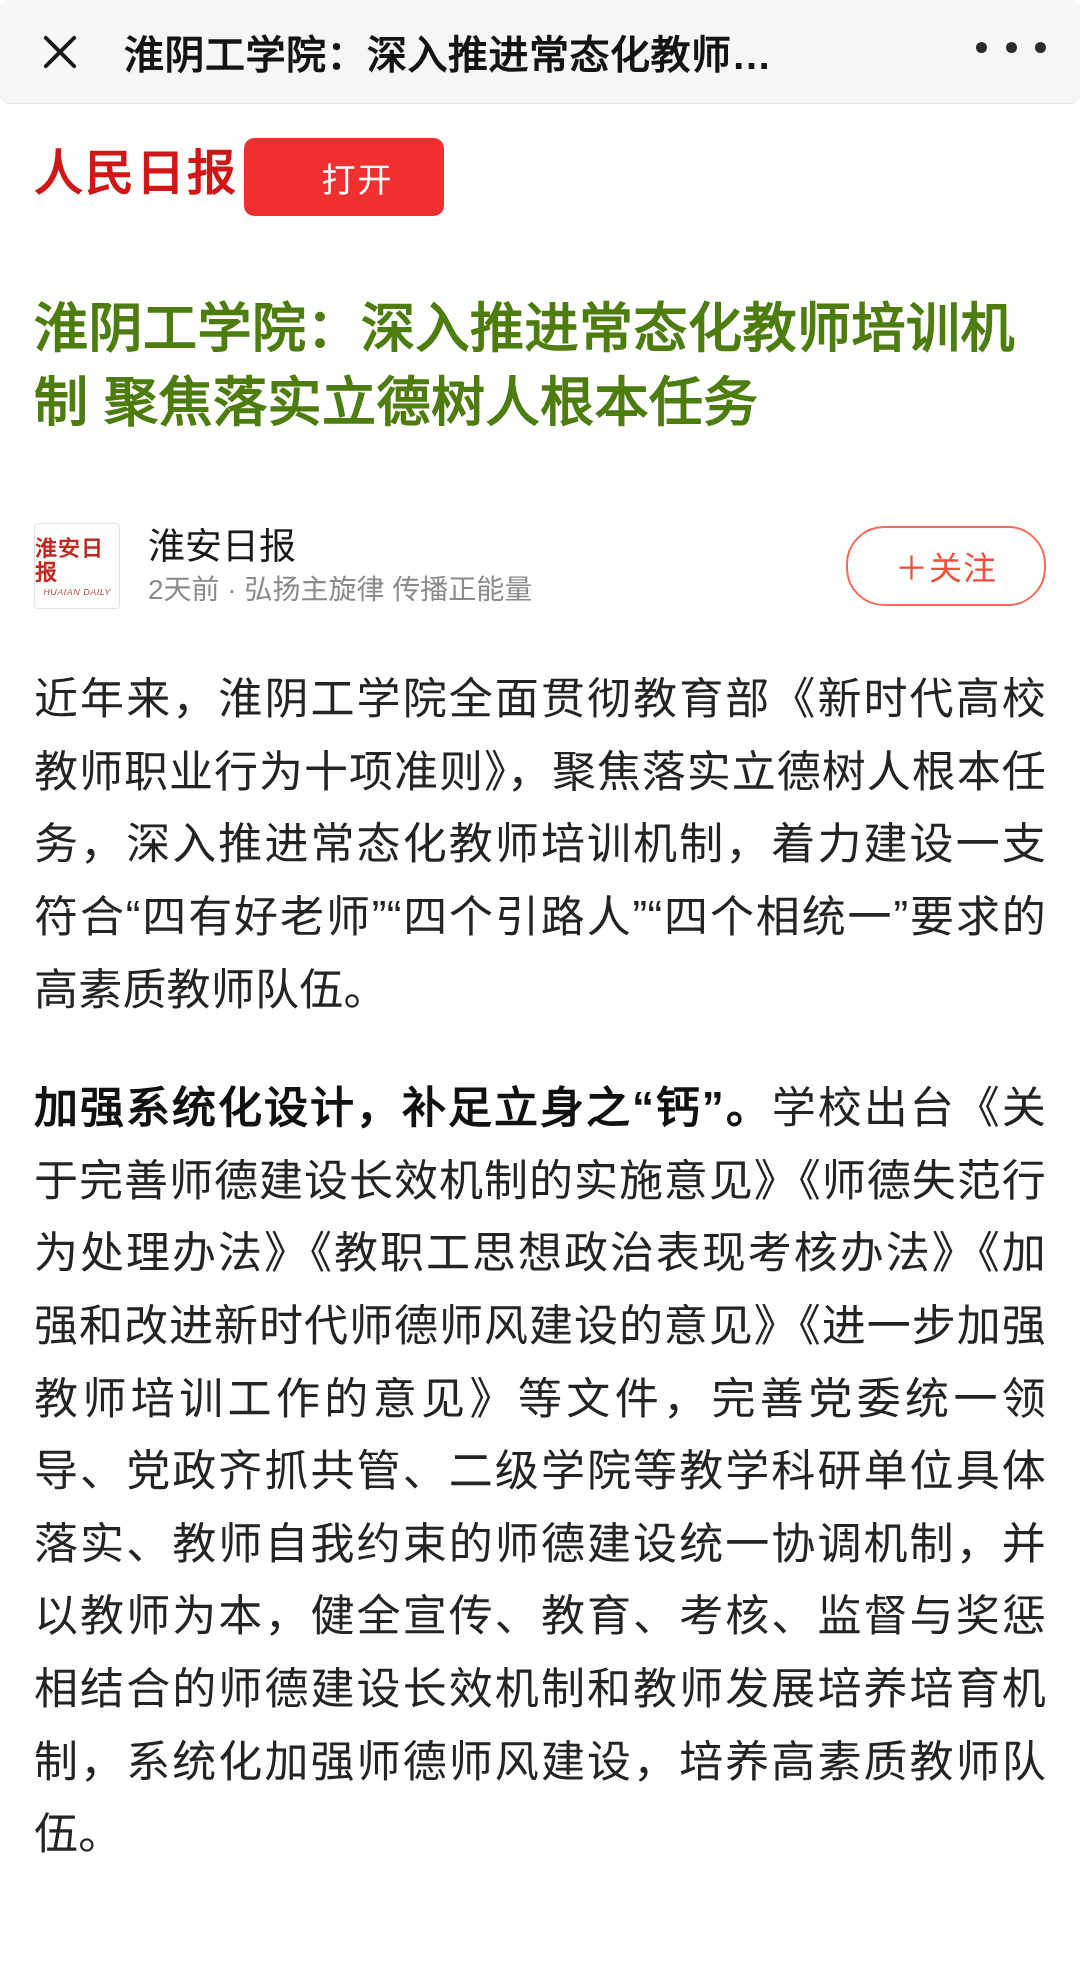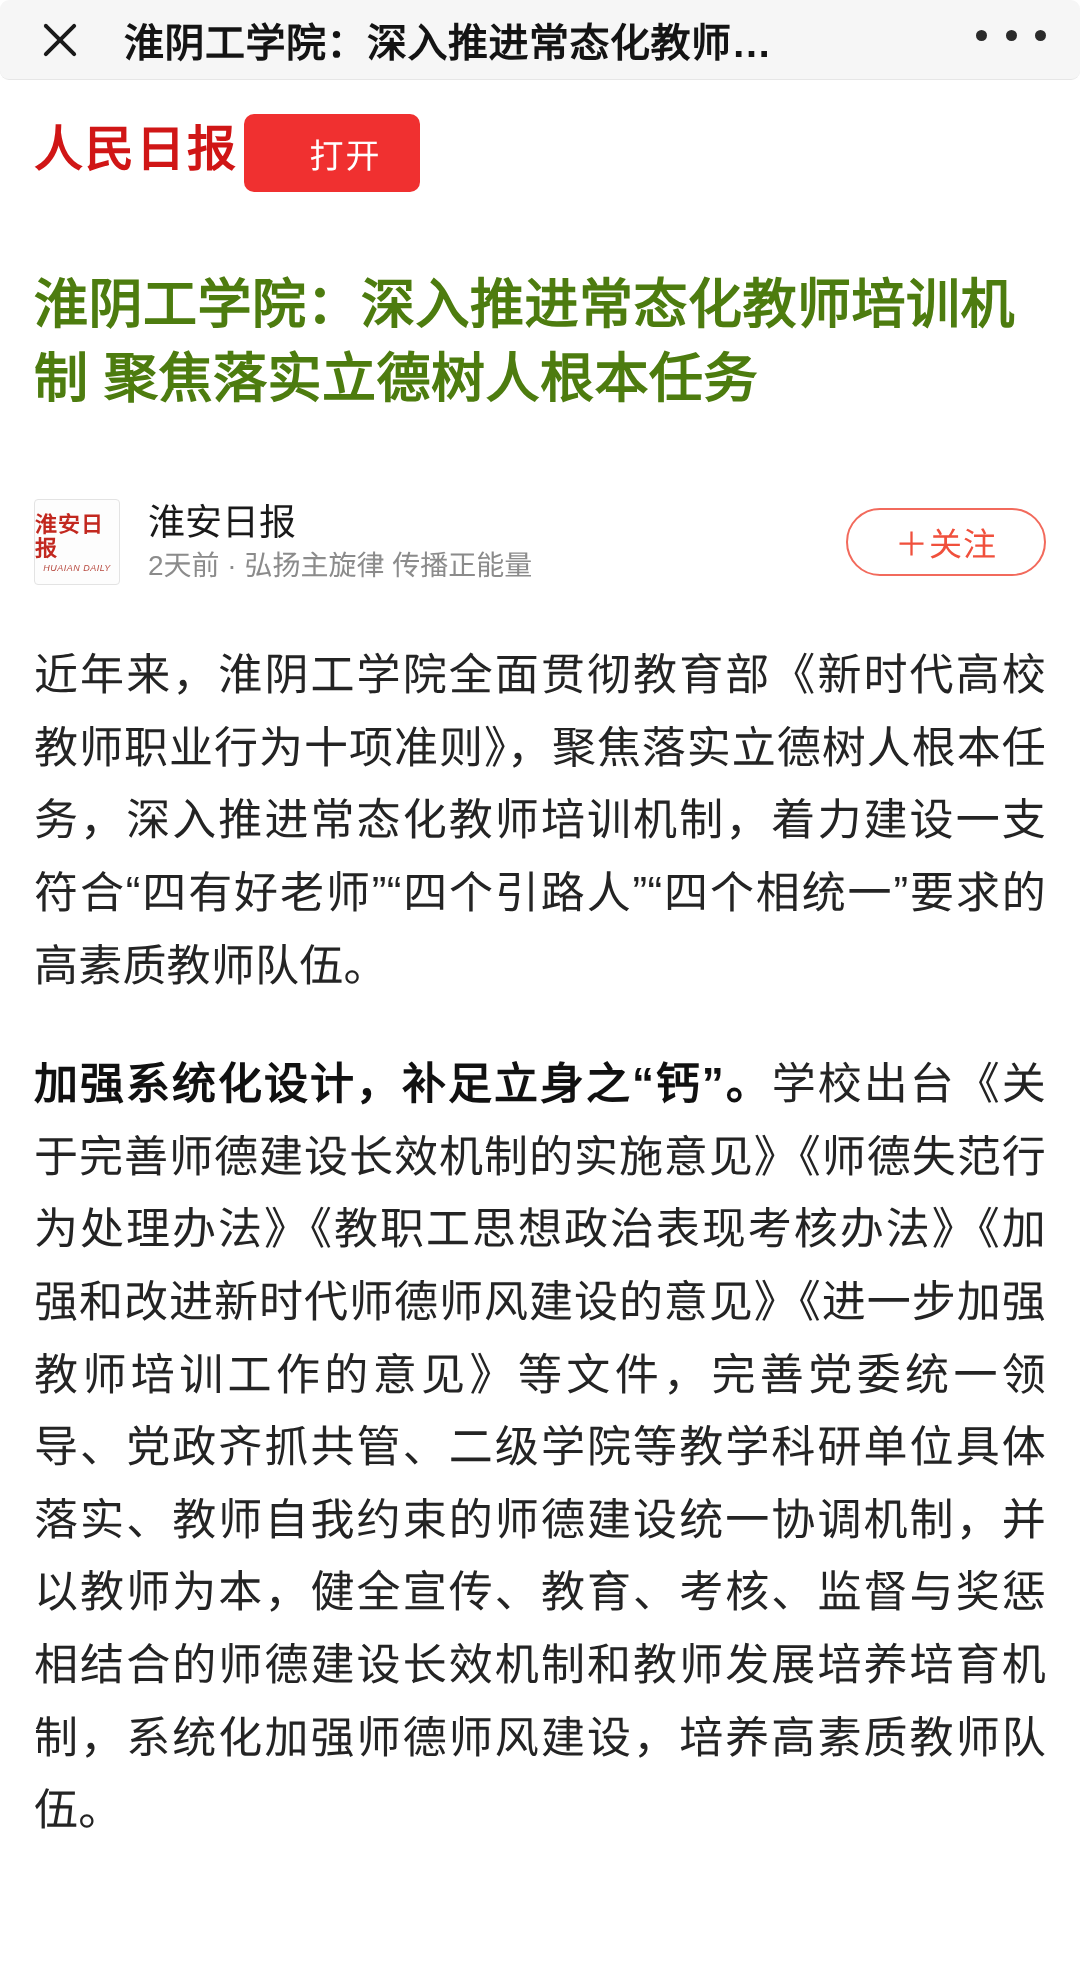--- a/index.html
+++ b/index.html
@@ -7,21 +7,21 @@
     margin: 0;
     padding: 0;
     width: 1080px;
     background: #ffffff;
     font-family: "Liberation Sans", "DejaVu Sans", sans-serif;
   }
   body { width: 1080px; min-height: 1983px; position: relative; overflow: hidden; }
 
   
   .navbar {
-    height: 80px;
+    height: 104px;
     background: #f6f6f6;
     display: flex;
     align-items: center;
     padding: 0 34px;
     border-bottom: 1px solid #e6e6e6;
     border-radius: 9px;
   }
   .nav-close {
     width: 52px; height: 52px;
     flex: 0 0 52px;
@@ -86,21 +86,21 @@
     flex: 1 1 auto;
     padding-left: 34px;
     font-family: "DejaVu Serif", "Liberation Serif", serif;
     font-size: 40px;
     font-weight: 700;
     color: #1c1c1c;
     letter-spacing: 6px;
   }
   .open-btn {
     flex: 0 0 auto;
-    width: 176px; height: 78px;
+    width: 200px; height: 78px;
     background: #f03030;
     color: #ffffff;
     border: none;
     border-radius: 10px;
     font-size: 34px;
     font-weight: 500;
     font-family: "Liberation Sans", sans-serif;
     cursor: pointer;
     letter-spacing: 2px;
     padding-left: 33px;
@@ -164,21 +164,21 @@
     margin-top: 2px;
     font-size: 28px;
     color: #8b8b8b;
     line-height: 1.3;
     white-space: nowrap;
     overflow: hidden;
     text-overflow: ellipsis;
   }
   .follow-btn {
     flex: 0 0 auto;
-    width: 200px; height: 68px;
+    width: 200px; height: 80px;
     border: 2px solid #f26a5c;
     background: #ffffff;
     color: #f0503c;
     border-radius: 38px;
     font-size: 33px;
     font-family: "Liberation Sans", sans-serif;
     cursor: pointer;
     letter-spacing: 1px;
   }
 

